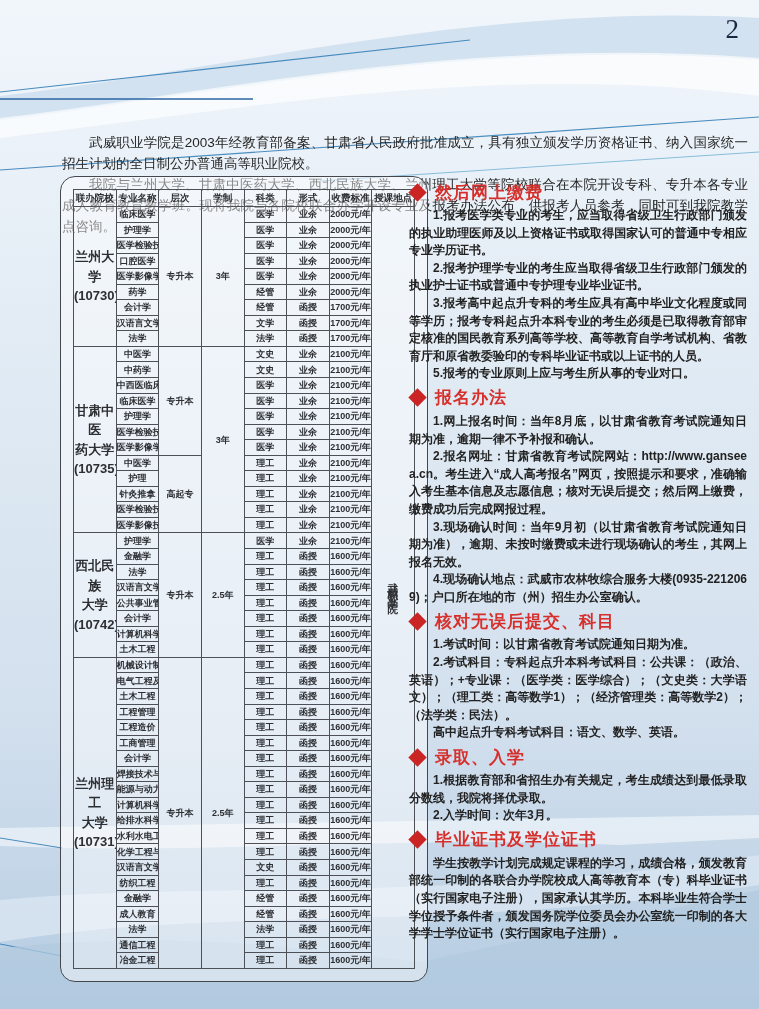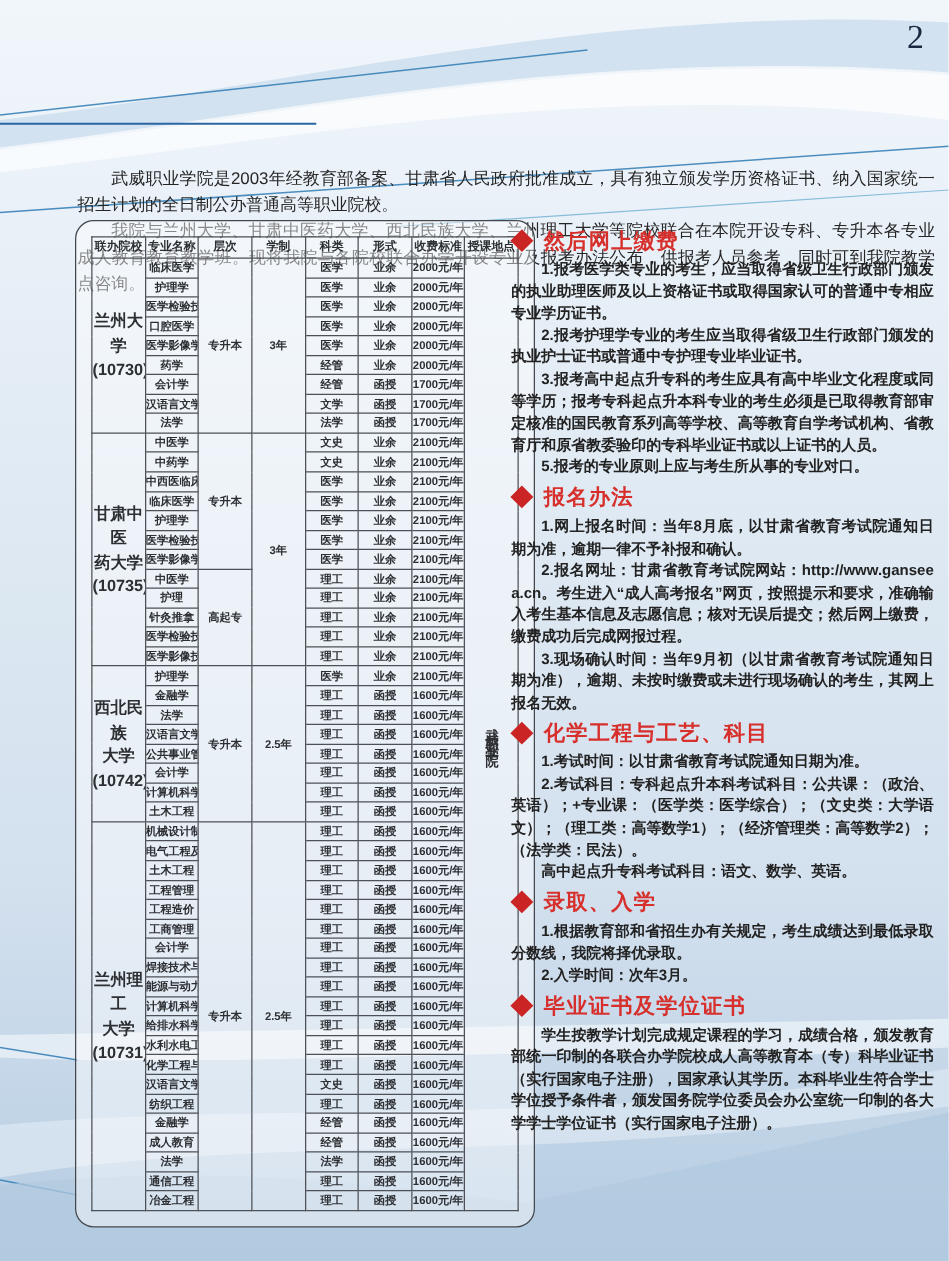--- a/index.html
+++ b/index.html
@@ -399,25 +399,26 @@
         <p class="sec-p">5.报考的专业原则上应与考生所从事的专业对口。</p>
       </div>
       <div>
         <div class="sec-head">
           <span class="diamond"></span>
           <h3>报名办法</h3>
         </div>
         <p class="sec-p">1.网上报名时间：当年8月底，以甘肃省教育考试院通知日期为准，逾期一律不予补报和确认。</p>
         <p class="sec-p">2.报名网址：甘肃省教育考试院网站：http://www.ganseea.cn。考生进入“成人高考报名”网页，按照提示和要求，准确输入考生基本信息及志愿信息；核对无误后提交；然后网上缴费，缴费成功后完成网报过程。</p>
         <p class="sec-p">3.现场确认时间：当年9月初（以甘肃省教育考试院通知日期为准），逾期、未按时缴费或未进行现场确认的考生，其网上报名无效。</p>
+        <p class="sec-p">4.现场确认地点：武威市农林牧综合服务大楼(0935-2212069)；户口所在地的市（州）招生办公室确认。</p>
       </div>
       <div>
         <div class="sec-head">
           <span class="diamond"></span>
-          <h3>化学工程与工艺、科目</h3>
+          <h3>核对无误后提交、科目</h3>
         </div>
         <p class="sec-p">1.考试时间：以甘肃省教育考试院通知日期为准。</p>
         <p class="sec-p">2.考试科目：专科起点升本科考试科目：公共课：（政治、英语）；+专业课：（医学类：医学综合）；（文史类：大学语文）；（理工类：高等数学1）；（经济管理类：高等数学2）；（法学类：民法）。</p>
         <p class="sec-p">高中起点升专科考试科目：语文、数学、英语。</p>
       </div>
       <div>
         <div class="sec-head">
           <span class="diamond"></span>
           <h3>录取、入学</h3>
         </div>

